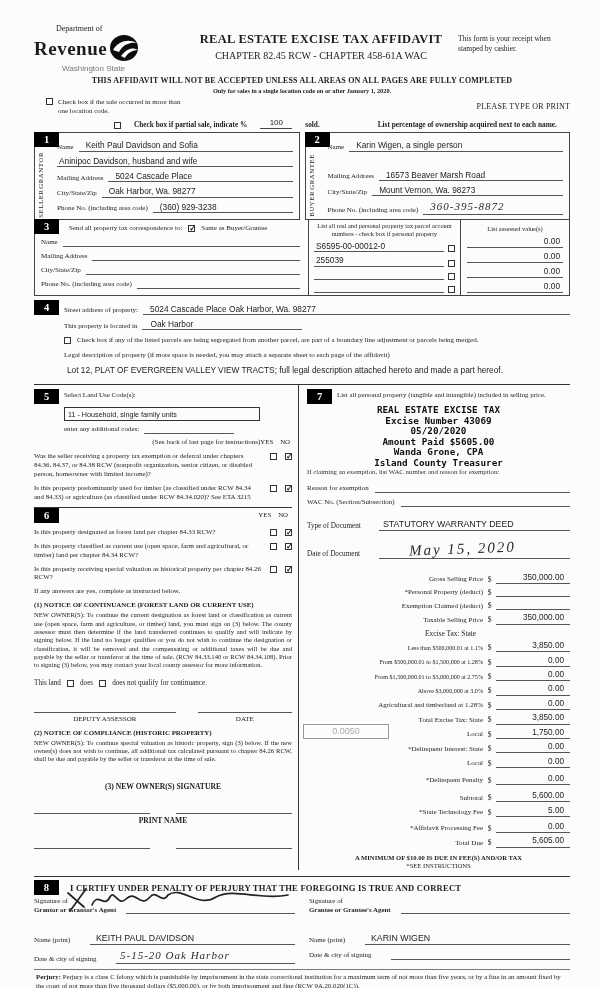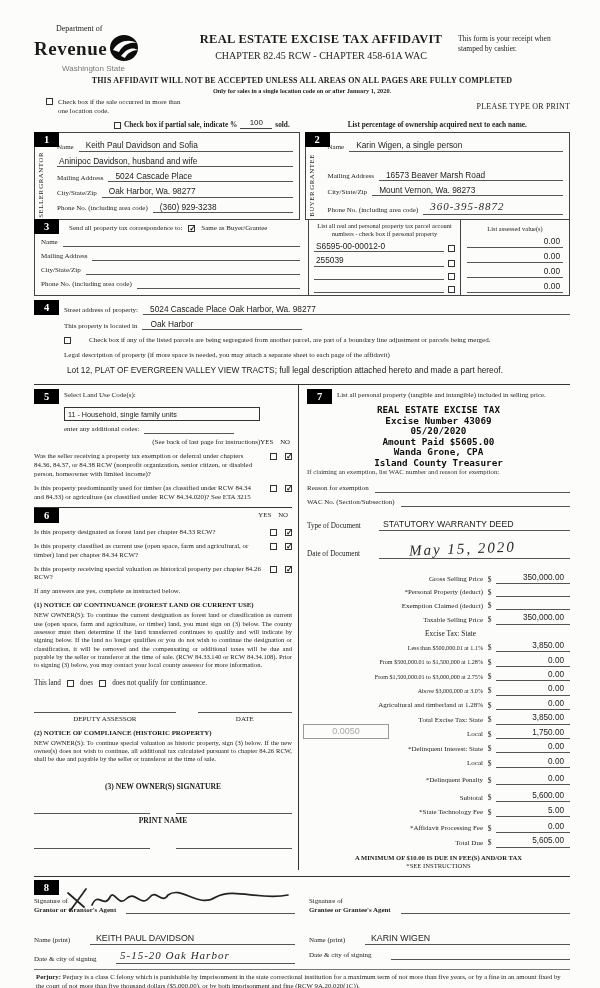--- a/index.html
+++ b/index.html
@@ -22,21 +22,21 @@
   .subtitle{font-size:10px;margin-top:2px}
   .receipt{width:112px;font-size:7.5px;padding-top:10px;line-height:1.35}
   .warn{font-size:8px;font-weight:bold;text-align:center;margin-top:2px;letter-spacing:.2px}
   .onlynote{font-size:6.3px;font-weight:bold;text-align:center;margin-top:1px}
 
   .optrow1{display:flex;margin-top:3px}
   .multi{display:flex;gap:5px;width:300px;padding-left:12px}
   .multi div{max-width:128px}
   .typeprint{flex:1;text-align:right;font-size:8px;padding-top:4px;letter-spacing:.2px}
   .optrow2{display:flex;align-items:flex-end;margin-top:3px;margin-bottom:3px}
-  .partial{display:flex;gap:3px;align-items:flex-end;padding-left:80px;font-size:7.3px}
+  .partial{display:flex;gap:13px;align-items:flex-end;padding-left:80px;font-size:7.3px}
   .pctline{display:inline-block;width:32px;border-bottom:.8px solid #444;text-align:center;font-size:8px}
   .ownnote{padding-left:58px;font-size:7.3px}
 
   
   .cb{display:inline-block;width:7px;height:7px;border:1px solid #333;position:relative;flex:none;background:#fff}
   .cb.checked::after{content:"\2713";position:absolute;left:0;top:-2px;font-size:8px;font-weight:bold;color:#111}
   .cbpair{display:flex;gap:8px;flex:none;padding-top:1px}
 
   
   .parties{display:flex;gap:5px}
@@ -61,21 +61,21 @@
   .pnum{flex:1;border-bottom:.8px solid #555;font-family:"Liberation Sans",sans-serif;font-size:8.3px;min-height:10px;padding-left:2px}
   .s3right{width:108px;padding:2px 6px}
   .vrow{border-bottom:.8px solid #555;text-align:right;font-family:"Liberation Sans",sans-serif;font-size:8.3px;margin-top:3.6px;padding-right:3px;min-height:10px}
 
   
   .s4{margin-top:4px}
   .s4row1{display:flex;align-items:flex-end;position:relative;padding-left:30px;min-height:15px}
   .badge-inline{position:absolute;left:0;top:0}
   .s4located{display:flex;align-items:flex-end;margin-top:4px;padding-left:30px}
   .locfill{width:160px;border-bottom:.8px solid #555;font-family:"Liberation Sans",sans-serif;font-size:8.3px;padding-left:8px}
-  .segrow{display:flex;gap:18px;margin-top:6px;padding-left:30px;align-items:center}
+  .segrow{display:flex;gap:6px;margin-top:6px;padding-left:30px;align-items:center}
   .legallbl{margin-top:6px;padding-left:30px}
   .legalval{margin-top:5px;padding-left:33px;font-family:"Liberation Sans",sans-serif;font-size:8.3px}
 
   
   .twocol{display:flex;border-top:1px solid #333;margin-top:9px}
   .lcol{width:264px;padding-top:4px;padding-right:6px}
   .rcol{flex:1;border-left:1px solid #333;padding:4px 0 0 8px}
 
   .s5hdr{position:relative;padding-left:30px;min-height:15px;padding-top:2px}
   .codebox{border:1px solid #333;margin:3px 0 0 30px;width:196px;font-family:"Liberation Sans",sans-serif;font-size:7.2px;padding:1.5px 3px}
@@ -553,20 +553,21 @@
           </div>
 
       <div class="minnote">A MINIMUM OF $10.00 IS DUE IN FEE(S) AND/OR TAX</div>
       <div class="seeinstr">*SEE INSTRUCTIONS</div>
     </div>
   </div>
 
   <div class="s8">
     <div class="s8hdr">
       <span class="badge badge-inline">8</span>
+      <span>I CERTIFY UNDER PENALTY OF PERJURY THAT THE FOREGOING IS TRUE AND CORRECT</span>
     </div>
     <div class="s8grid">
       <div class="s8col">
         <div class="sigrow8">
           <span class="siglbl"><span>Signature of</span><br>
             <span class="b">Grantor or Grantor's Agent</span></span>
           <span class="sigline8">
             <svg class="scrawl" width="230" height="34" viewBox="0 0 230 34">
               <path d="M6 28 L22 6 M20 24 L4 10 M28 22 C34 8 40 26 46 14 C50 6 54 24 62 16 C72 6 76 26 86 14 C92 6 98 22 104 12 C118 2 134 26 152 14 C170 4 196 18 224 12" fill="none" stroke="#222" stroke-width="1.7" stroke-linecap="round"></path>
             </svg>

